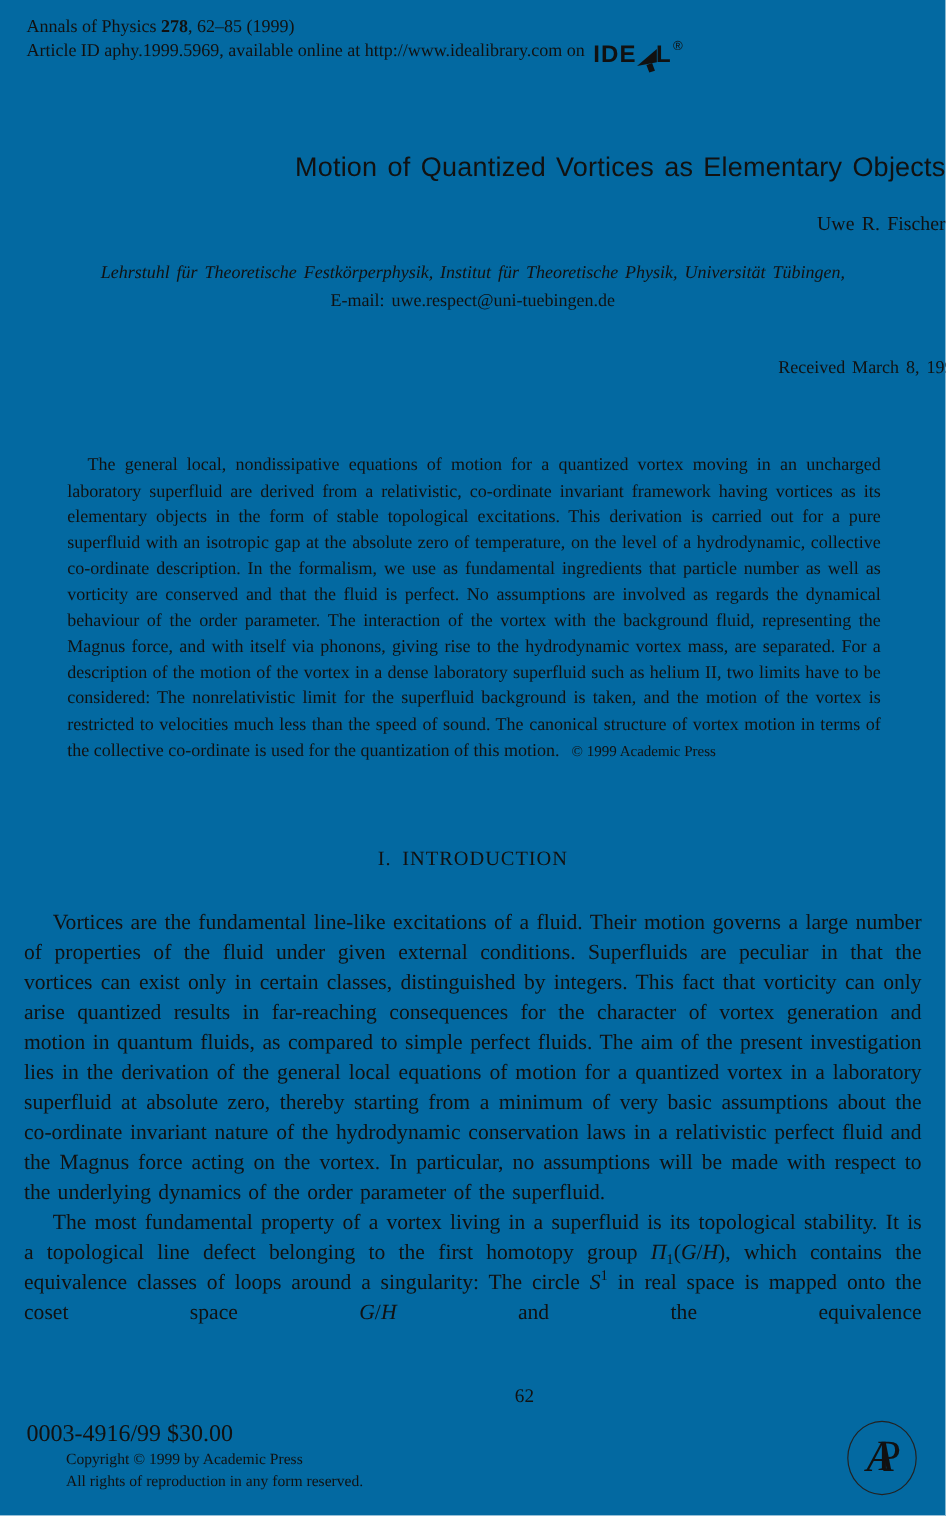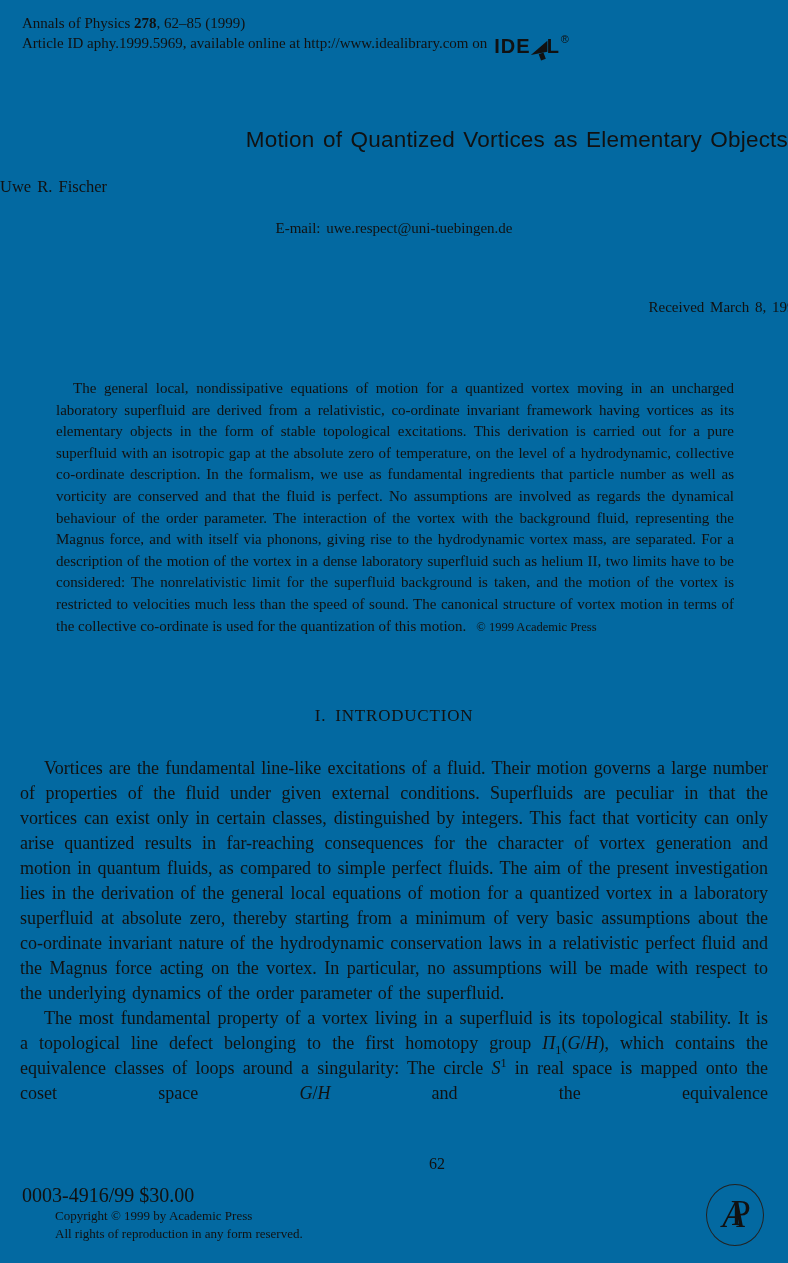--- a/index.html
+++ b/index.html
@@ -33,21 +33,21 @@
   
   .title {
     position: absolute; top: 127px; left: 0; width: 100%;
     text-align: right;
     font-family: "Liberation Sans", "DejaVu Sans", sans-serif;
     font-weight: normal; font-size: 22.5px; letter-spacing: 0.2px;
     word-spacing: 2px;
   }
   .author {
     position: absolute; top: 177px; left: 0; width: 100%;
-    text-align: left; font-size: 16.5px; word-spacing: 2px;
+    text-align: right; font-size: 16.5px; word-spacing: 2px;
   }
   .affiliation {
     position: absolute; top: 217px; left: 0; width: 100%;
     text-align: center; font-size: 15px; line-height: 23px; word-spacing: 2px;
   }
   .aff-italic { font-style: italic; }
   .aff-email { font-style: normal; }
   .received {
     position: absolute; top: 299px; left: 14px; width: 100%;
     text-align: right; font-size: 15px; word-spacing: 2px;
@@ -116,20 +116,21 @@
         <sup class="reg">®</sup>
       </span>
     </div>
   </header>
 
   <h1 class="title">Motion of Quantized Vortices as Elementary Objects</h1>
 
   <div class="author">Uwe R. Fischer</div>
 
   <div class="affiliation">
+    <div class="aff-italic">Lehrstuhl für Theoretische Festkörperphysik, Institut für Theoretische Physik, Universität Tübingen,</div>
     <div class="aff-email">E-mail: uwe.respect@uni-tuebingen.de</div>
   </div>
 
   <div class="received">Received March 8, 1999</div>
 
   <div class="abstract"><span>The general local, nondissipative equations of motion for a quantized vortex moving in an uncharged laboratory superfluid are derived from a relativistic, co-ordinate invariant framework having vortices as its elementary objects in the form of stable topological excitations. This derivation is carried out for a pure superfluid with an isotropic gap at the absolute zero of temperature, on the level of a hydrodynamic, collective co-ordinate description. In the formalism, we use as fundamental ingredients that particle number as well as vorticity are conserved and that the fluid is perfect. No assumptions are involved as regards the dynamical behaviour of the order parameter. The interaction of the vortex with the background fluid, representing the Magnus force, and with itself via phonons, giving rise to the hydrodynamic vortex mass, are separated. For a description of the motion of the vortex in a dense laboratory superfluid such as helium II, two limits have to be considered: The nonrelativistic limit for the superfluid background is taken, and the motion of the vortex is restricted to velocities much less than the speed of sound. The canonical structure of vortex motion in terms of the collective co-ordinate is used for the quantization of this motion.</span><span class="abs-copy">© 1999 Academic Press</span></div>
 
   <h2 class="section-heading">I. INTRODUCTION</h2>
 
   <div class="body-text">

